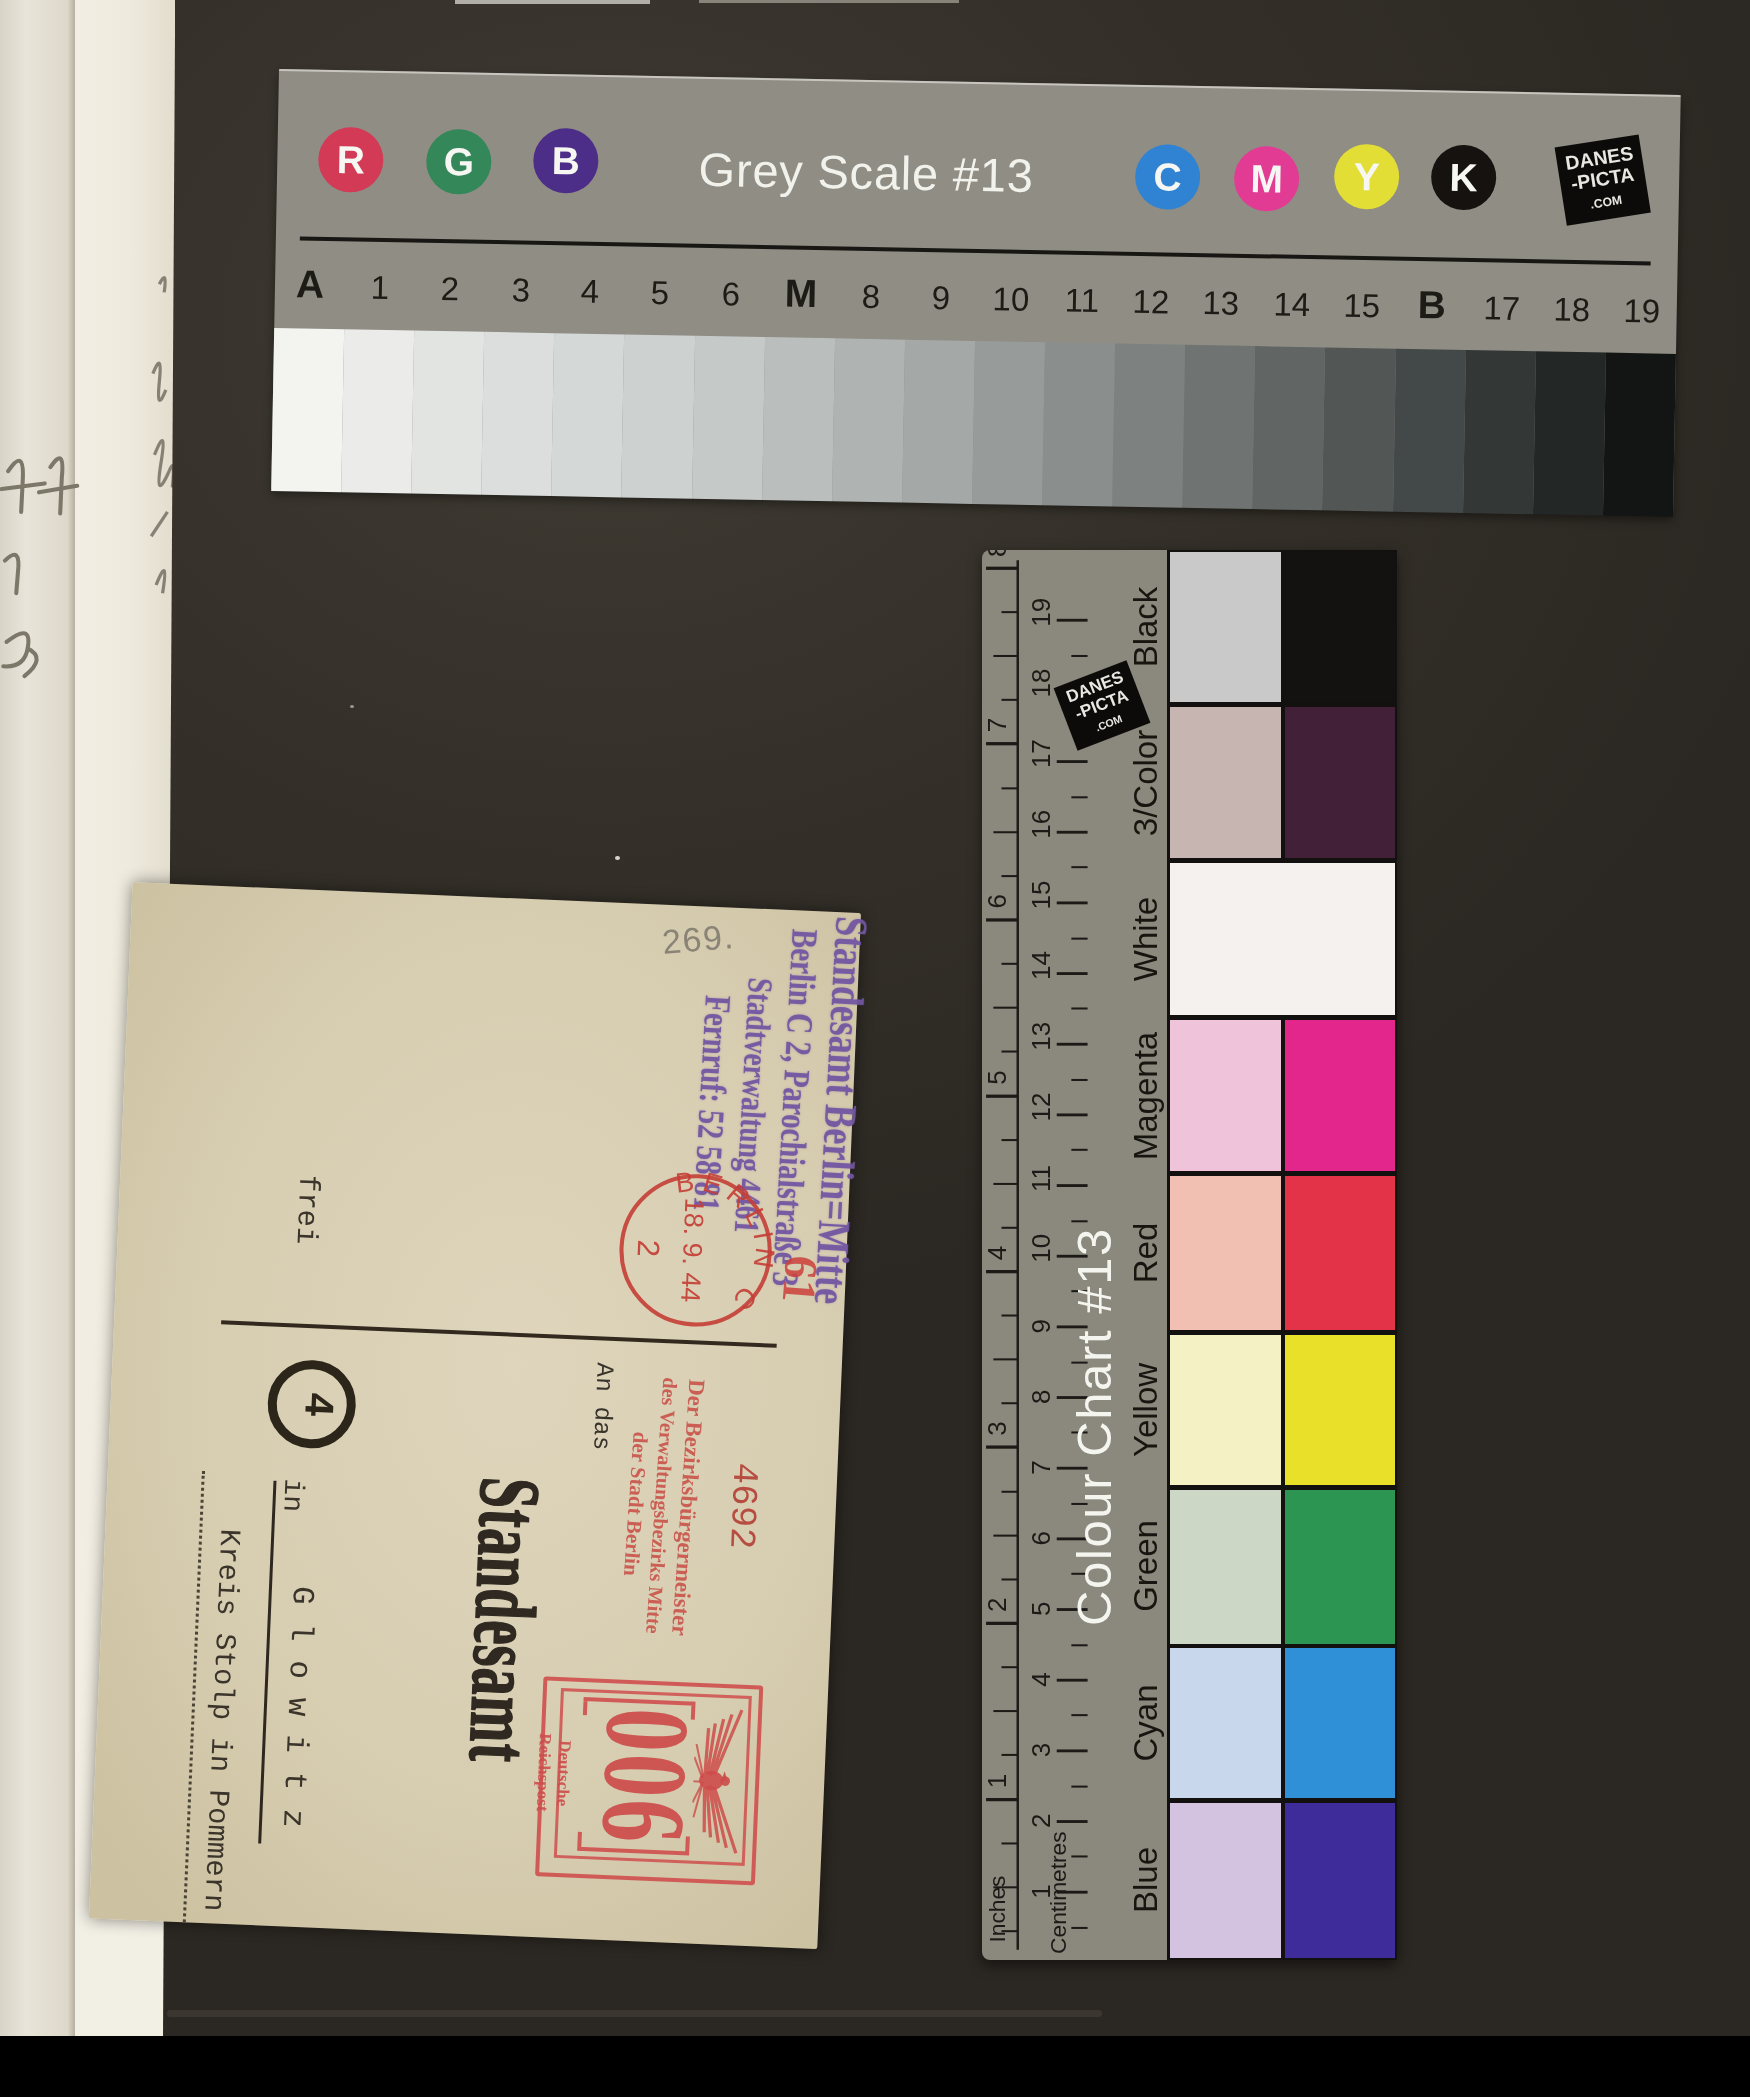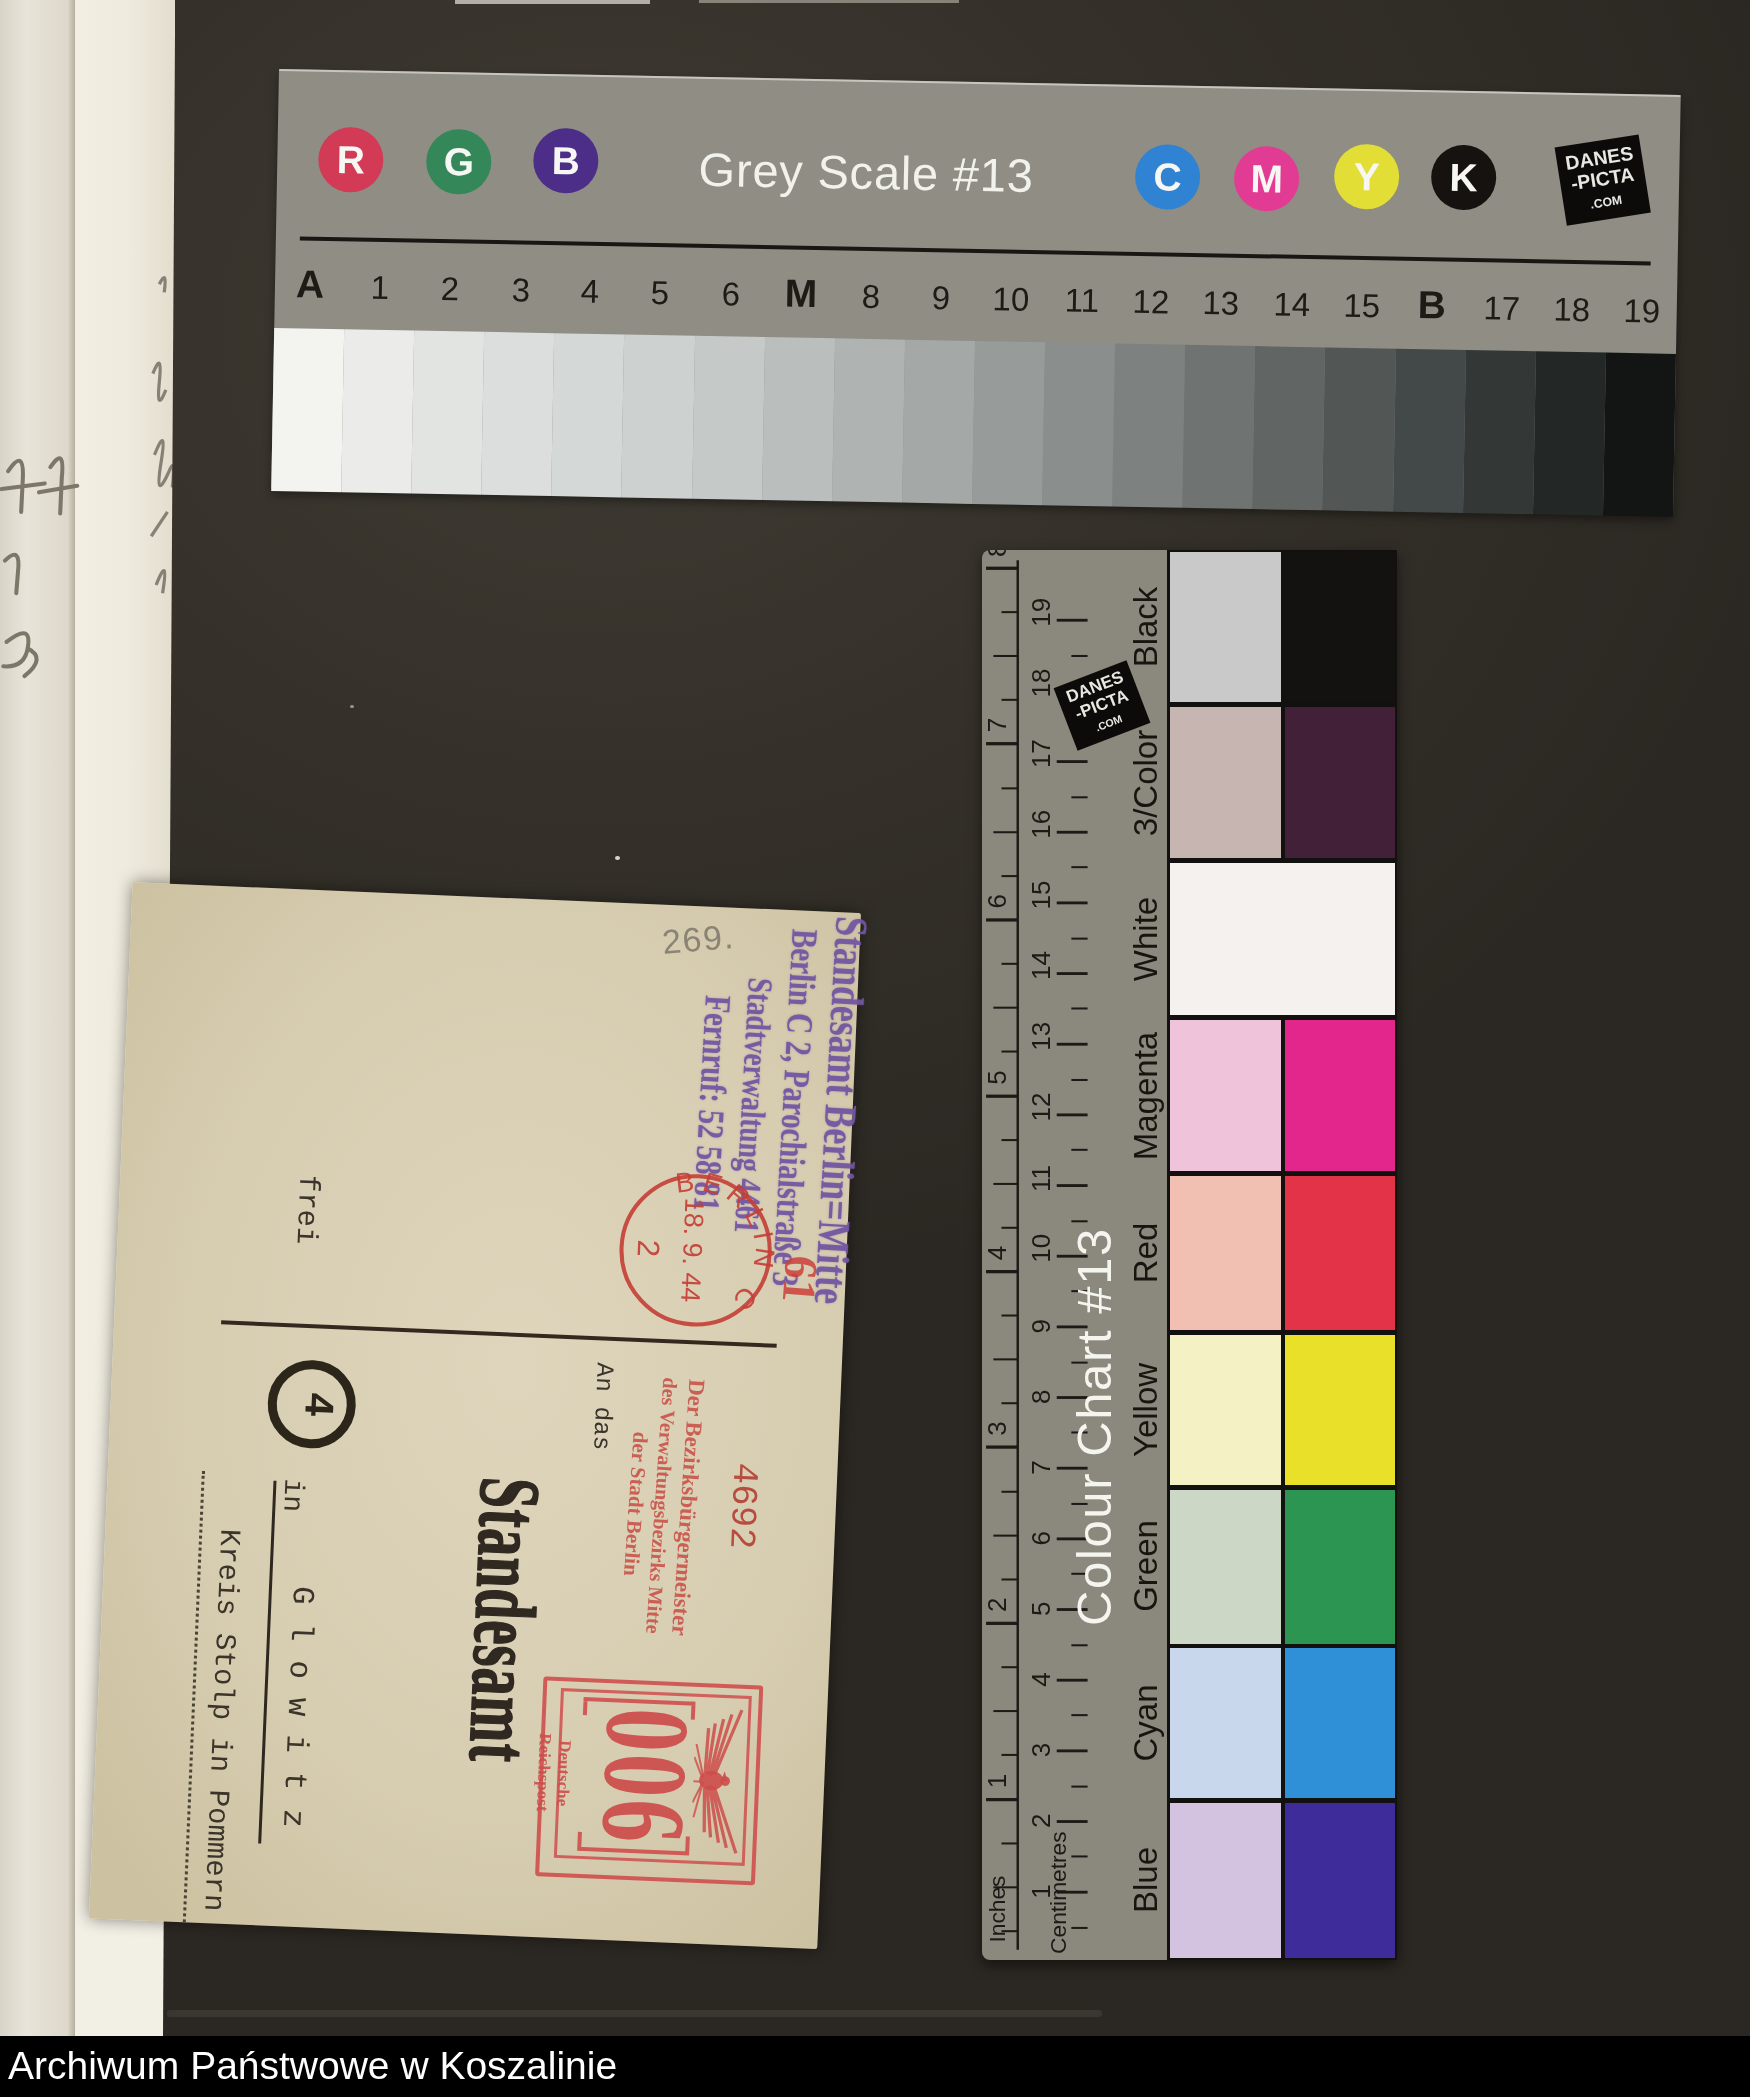--- a/index.html
+++ b/index.html
@@ -306,15 +306,14 @@
   <div class="a mono" style="left:642px;top:589px;font-size:29px;color:#3a342b">Kreis Stolp in Pommern</div>
 
   <div class="a" style="left:585px;top:632px;width:452px;border-top:3.3px dotted #4a4437"></div>
 </div>
 
 <div class="a" style="left:167px;top:2010px;width:935px;height:6.5px;background:rgba(120,114,100,.22);border-radius:3.3px"></div>
 
 <div class="a" style="left:662px;top:920px;font-size:34px;color:#8a8477;transform:rotate(-5deg);letter-spacing:1.6px">269.</div>
 
 <div class="a" style="left:0;top:2036px;width:1750px;height:61px;background:#000"></div>
-<div class="a" style="left:8.1px;top:2036px;height:61px;line-height:59px;font-size:39px;color:#fff">Archiwum Państwowe w Koszalinie</div>
 
 </div>
 
 </body></html>

